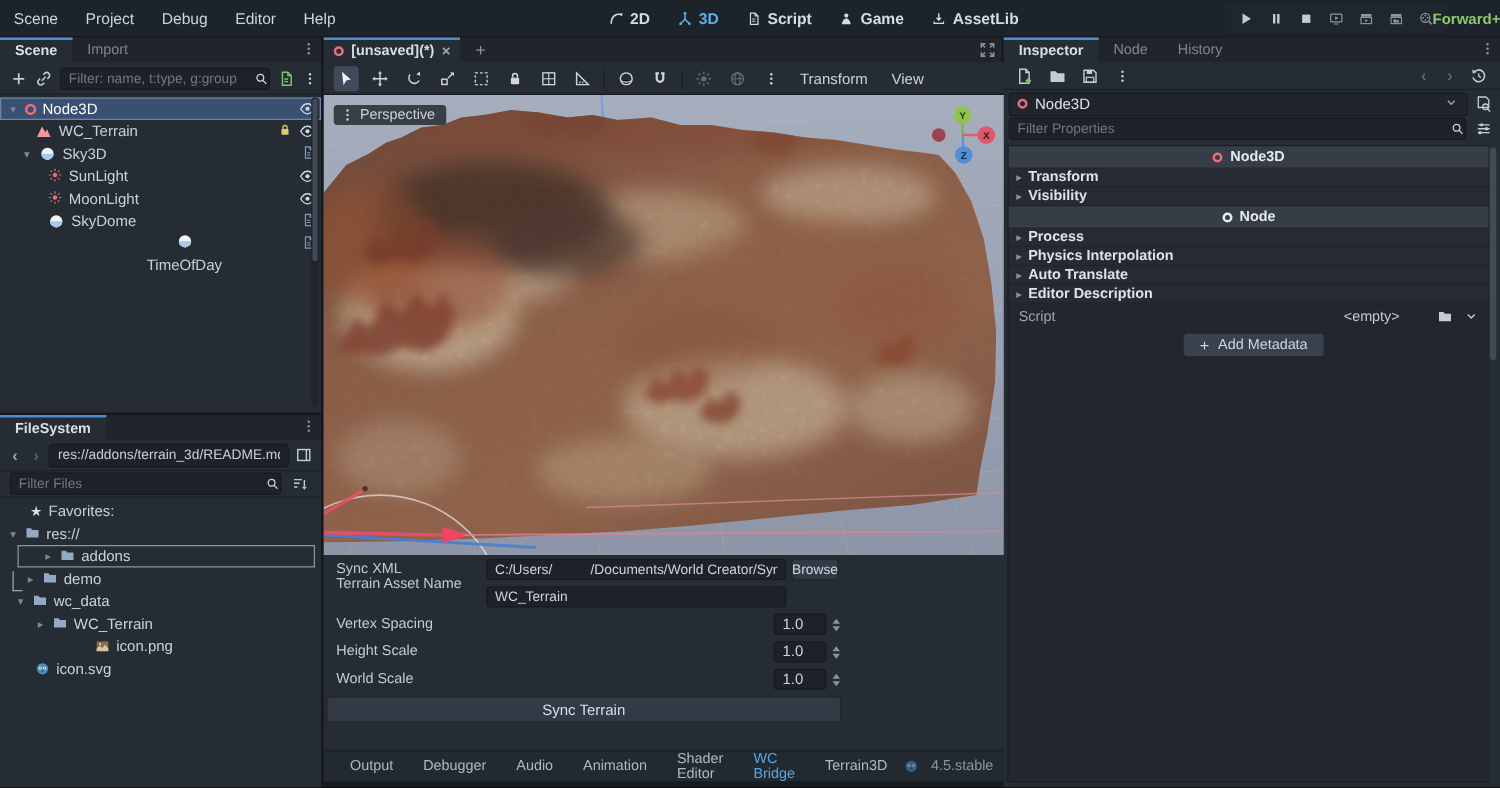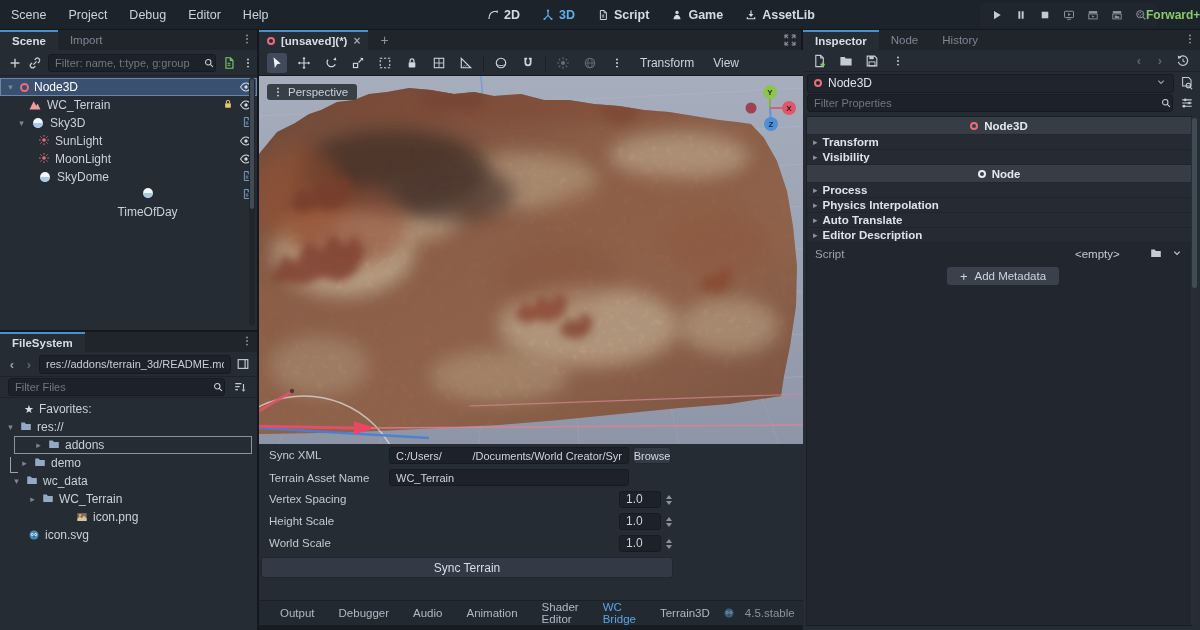--- a/index.html
+++ b/index.html
@@ -823,21 +823,21 @@
 
     <div id="wc-form">
       <div class="frow" style="top:3px;">
           <span>Sync XML</span>
         </div>
       <input class="finput" style="left: 130px; top: 3px; width: 240px;" readonly="" value="C:/Users/          /Documents/World Creator/Sync/bridge.x">
       <div id="browse-btn">
           <span>Browse</span>
         </div>
 
-      <div class="frow" style="top:26px;justify-content:flex-end;">
+      <div class="frow" style="top:15px;justify-content:flex-end;">
           <span>Terrain Asset Name</span>
         </div>
       <input class="finput" style="left: 130px; top: 25px; width: 240px;" readonly="" value="WC_Terrain">
 
       <div class="frow" style="top:47px;">
           <span>Vertex Spacing</span>
         </div>
       <div class="spin" style="top:47px;">
           <span>1.0</span>
         </div>

